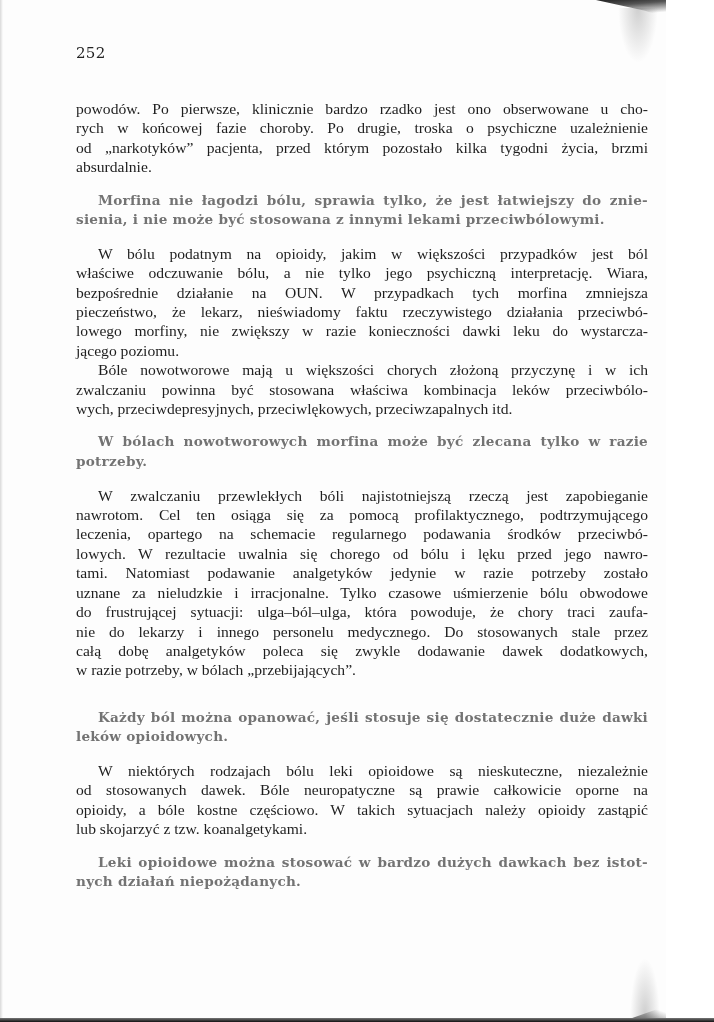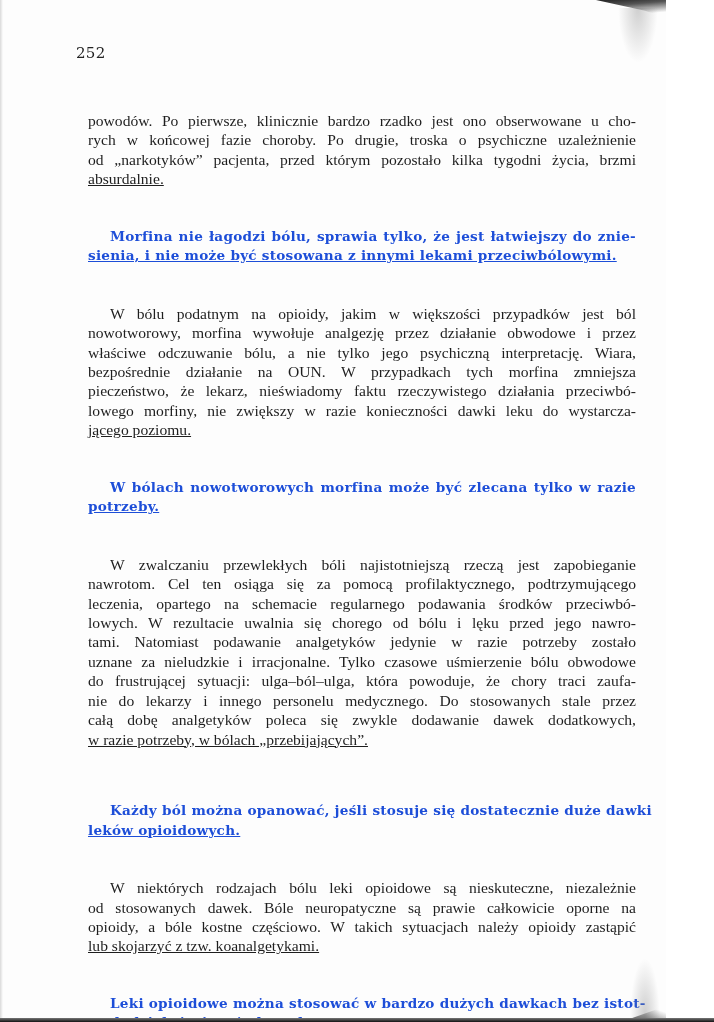--- a/index.html
+++ b/index.html
@@ -1,25 +1,25 @@
 <!DOCTYPE html>
 <html><head>
   <meta charset="utf-8">
   <style>
     html, body { margin: 0; padding: 0; background: #ffffff; }
     body { width: 714px; height: 1022px; position: relative; overflow: hidden; }
     .page { position: absolute; left: 0; top: 0; width: 666px; height: 1022px; background: #fdfdfd; }
     .page-number { position: absolute; left: 76px; top: 44px; font-family: "DejaVu Serif", serif; font-size: 15px; color: #222; letter-spacing: 0.3px; }
     .content { position: absolute; left: 76px; top: 99px; width: 572px; font-family: "Liberation Serif", serif; font-size: 15.6px; line-height: 19.4px; color: #1e1e1e; }
     .line { display: block; white-space: nowrap; text-align: justify; text-align-last: justify; }
-    .line.last { text-align-last: left; text-decoration: underline; }
+    .line.last { text-align-last: left; }
     .indent { padding-left: 22px; }
-    .block { margin: 12px; }
+    .block { margin: 0; }
     .gap { height: 14px; }
-    .bold { font-family: "DejaVu Serif", serif; font-weight: bold; font-size: 13.6px; letter-spacing: 0.25px; line-height: 19.6px; color: #1d4ed8; }
+    .bold { font-family: "DejaVu Serif", serif; font-weight: bold; font-size: 13.6px; letter-spacing: 0.25px; line-height: 19.6px; color: #737373; }
     .corner-tr { position: absolute; right: 0; top: 0; width: 70px; height: 18px; background: linear-gradient(175deg, #222 0%, #555 30%, rgba(255,255,255,0) 75%); clip-path: polygon(0 0, 100% 0, 100% 100%, 70% 60%); }
     .corner-tr-spray { position: absolute; right: 8px; top: 8px; width: 40px; height: 55px; background: radial-gradient(ellipse at top, rgba(120,120,120,0.35), rgba(255,255,255,0) 70%); }
     .bottom-edge { position: absolute; left: 0; bottom: 0; width: 714px; height: 4px; background: linear-gradient(#777, #111); }
     .corner-br { position: absolute; right: 0; bottom: 0; width: 45px; height: 16px; background: linear-gradient(200deg, rgba(255,255,255,0) 20%, #333 100%); clip-path: polygon(100% 0, 100% 100%, 0 100%); }
     .corner-br-spray { position: absolute; right: 6px; bottom: 4px; width: 30px; height: 60px; background: radial-gradient(ellipse at bottom, rgba(130,130,130,0.4), rgba(255,255,255,0) 70%); }
     .left-edge { position: absolute; left: 0; top: 0; width: 3px; height: 1022px; background: linear-gradient(90deg, rgba(150,150,150,0.35), rgba(255,255,255,0)); }
   </style>
 </head>
 <body>
 
@@ -41,28 +41,32 @@
     <div class="gap"></div>
 
     <div class="block bold">
       <span class="line indent">Morfina nie łagodzi bólu, sprawia tylko, że jest łatwiejszy do znie-</span>
       <span class="line last">sienia, i nie może być stosowana z innymi lekami przeciwbólowymi.</span>
     </div>
     <div class="gap"></div>
 
     <div class="block">
       <span class="line indent">W bólu podatnym na opioidy, jakim w większości przypadków jest ból</span>
-      <span class="line">nowotworowy, morfina wywołuje analgezję przez działanie obwodowe i przez</span>
       <span class="line">właściwe odczuwanie bólu, a nie tylko jego psychiczną interpretację. Wiara,</span>
       <span class="line">bezpośrednie działanie na OUN. W przypadkach tych morfina zmniejsza</span>
       <span class="line">pieczeństwo, że lekarz, nieświadomy faktu rzeczywistego działania przeciwbó-</span>
       <span class="line">lowego morfiny, nie zwiększy w razie konieczności dawki leku do wystarcza-</span>
       <span class="line last">jącego poziomu.</span>
     </div>
 
+    <div class="block">
+      <span class="line indent">Bóle nowotworowe mają u większości chorych złożoną przyczynę i w ich</span>
+      <span class="line">zwalczaniu powinna być stosowana właściwa kombinacja leków przeciwbólo-</span>
+      <span class="line last">wych, przeciwdepresyjnych, przeciwlękowych, przeciwzapalnych itd.</span>
+    </div>
     <div class="gap"></div>
 
     <div class="block bold">
       <span class="line indent">W bólach nowotworowych morfina może być zlecana tylko w razie</span>
       <span class="line last">potrzeby.</span>
     </div>
     <div class="gap"></div>
 
     <div class="block">
       <span class="line indent">W zwalczaniu przewlekłych bóli najistotniejszą rzeczą jest zapobieganie</span>

